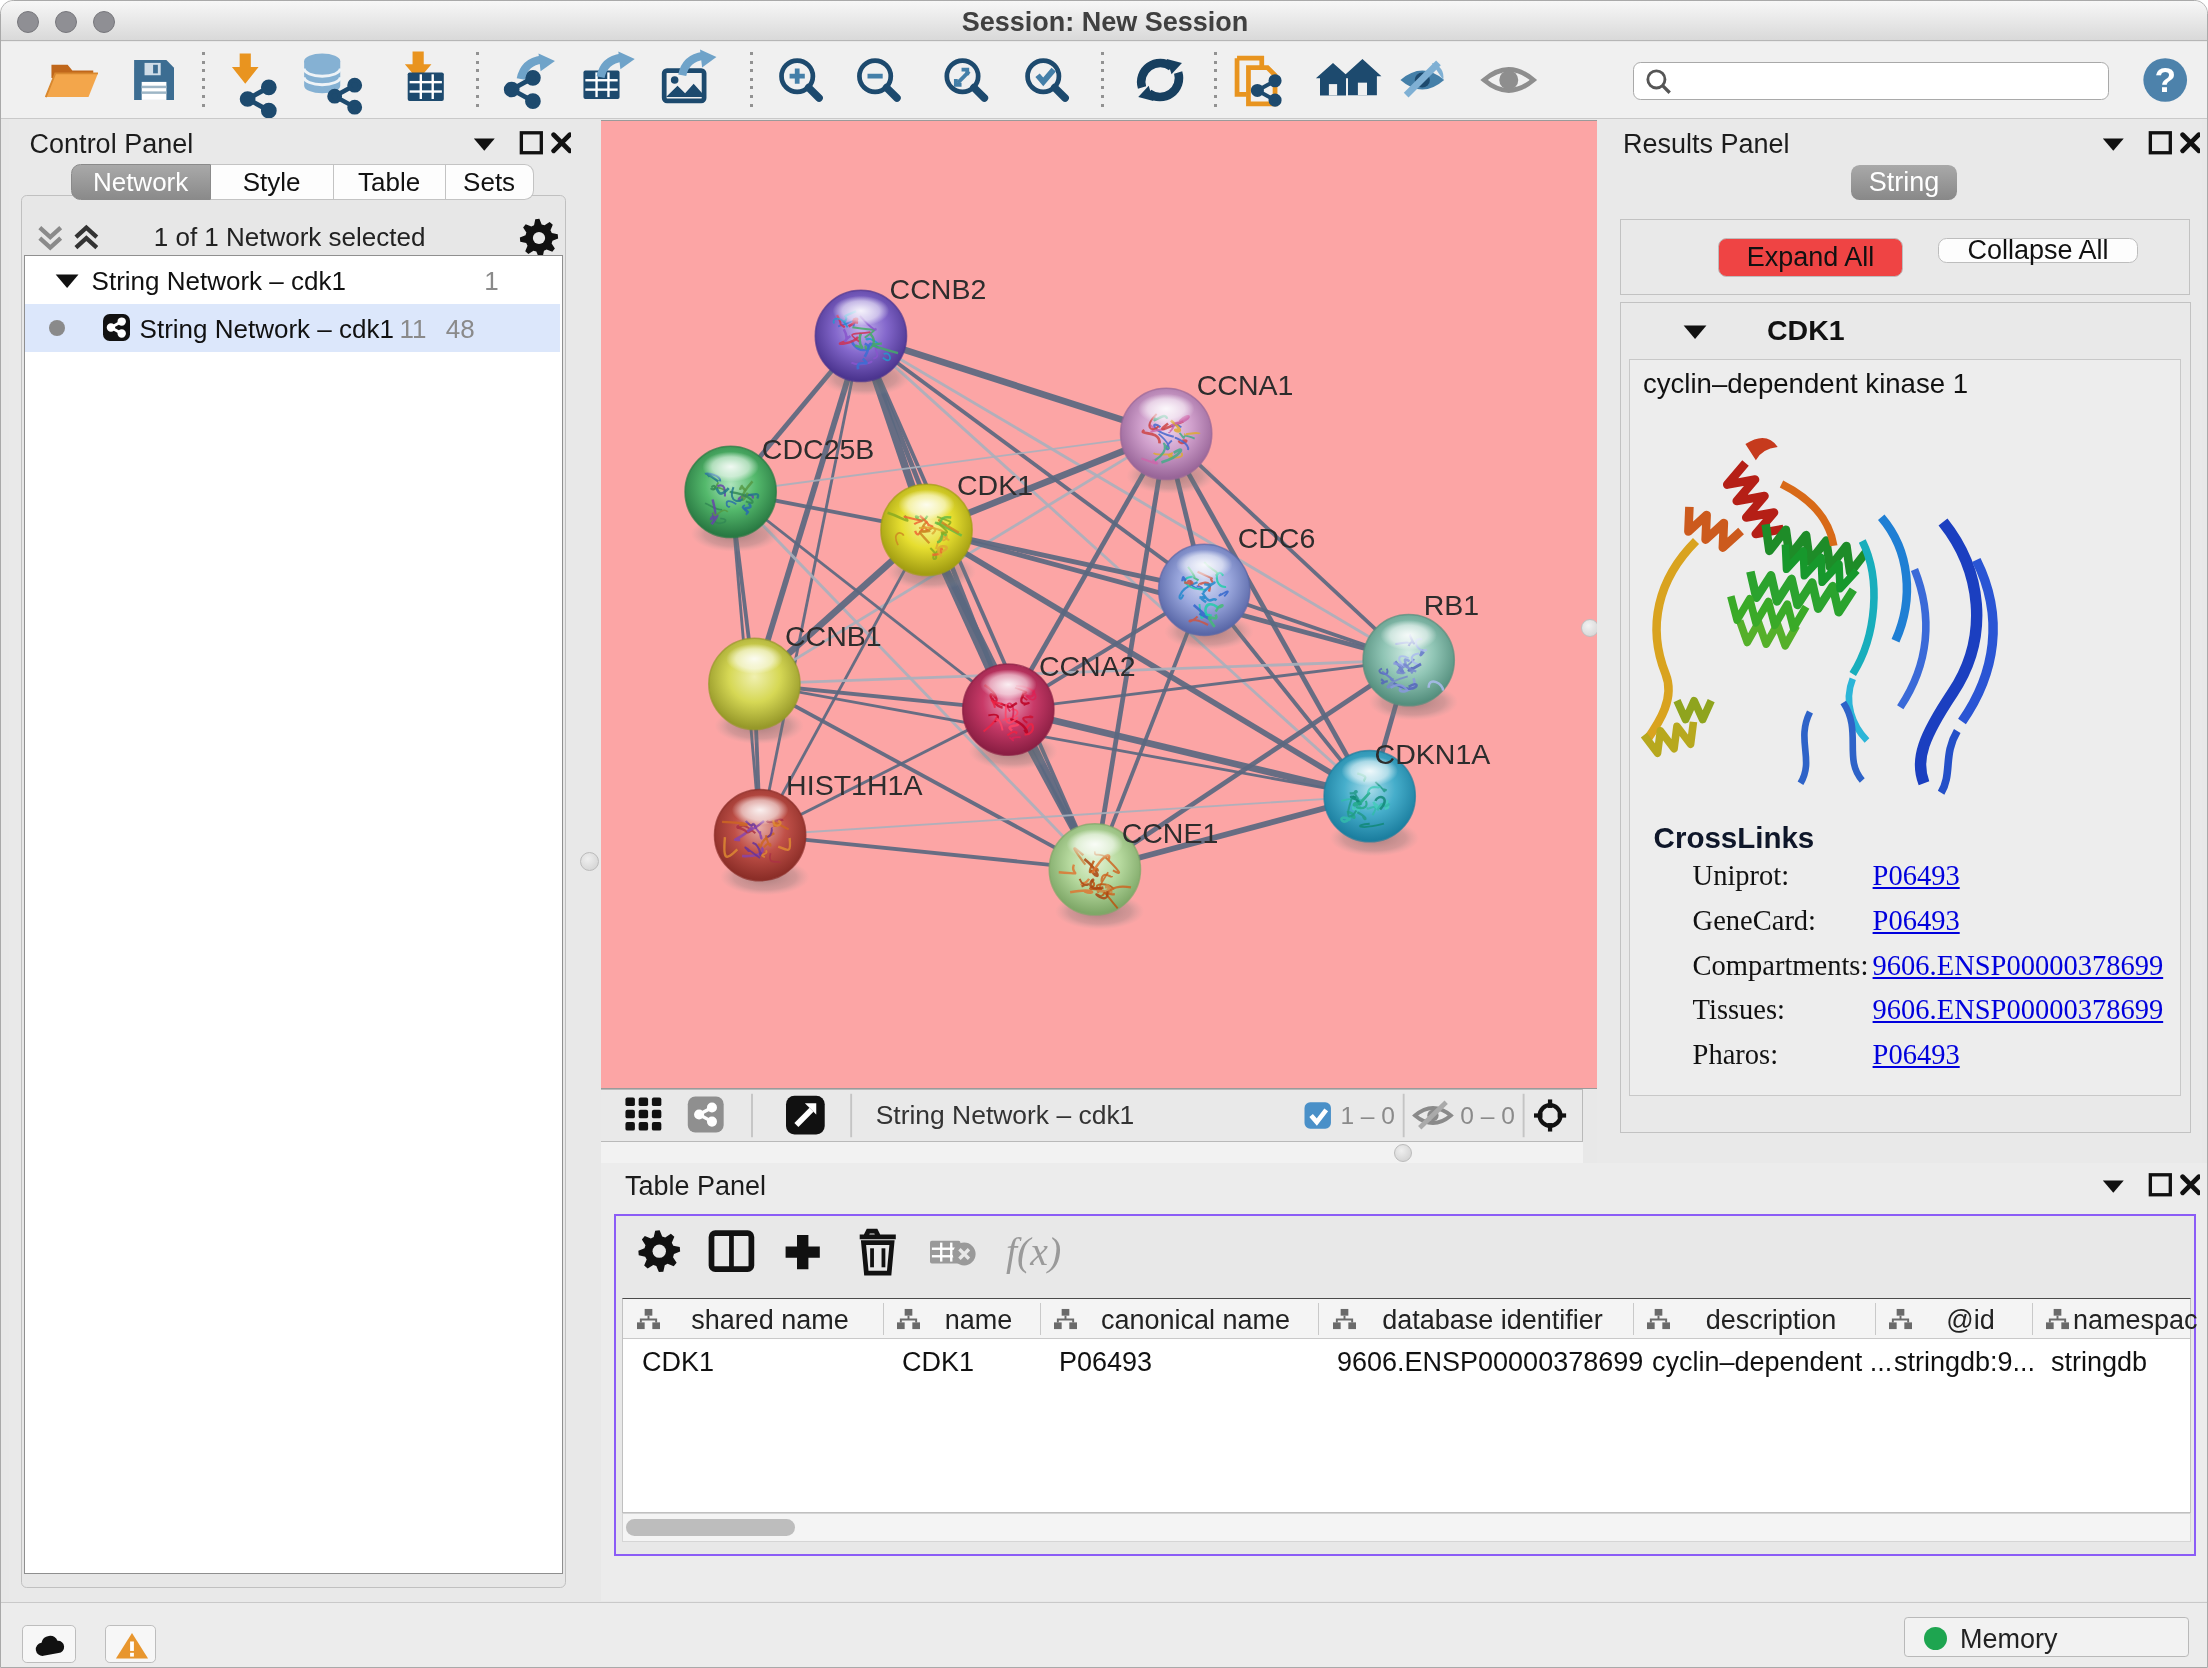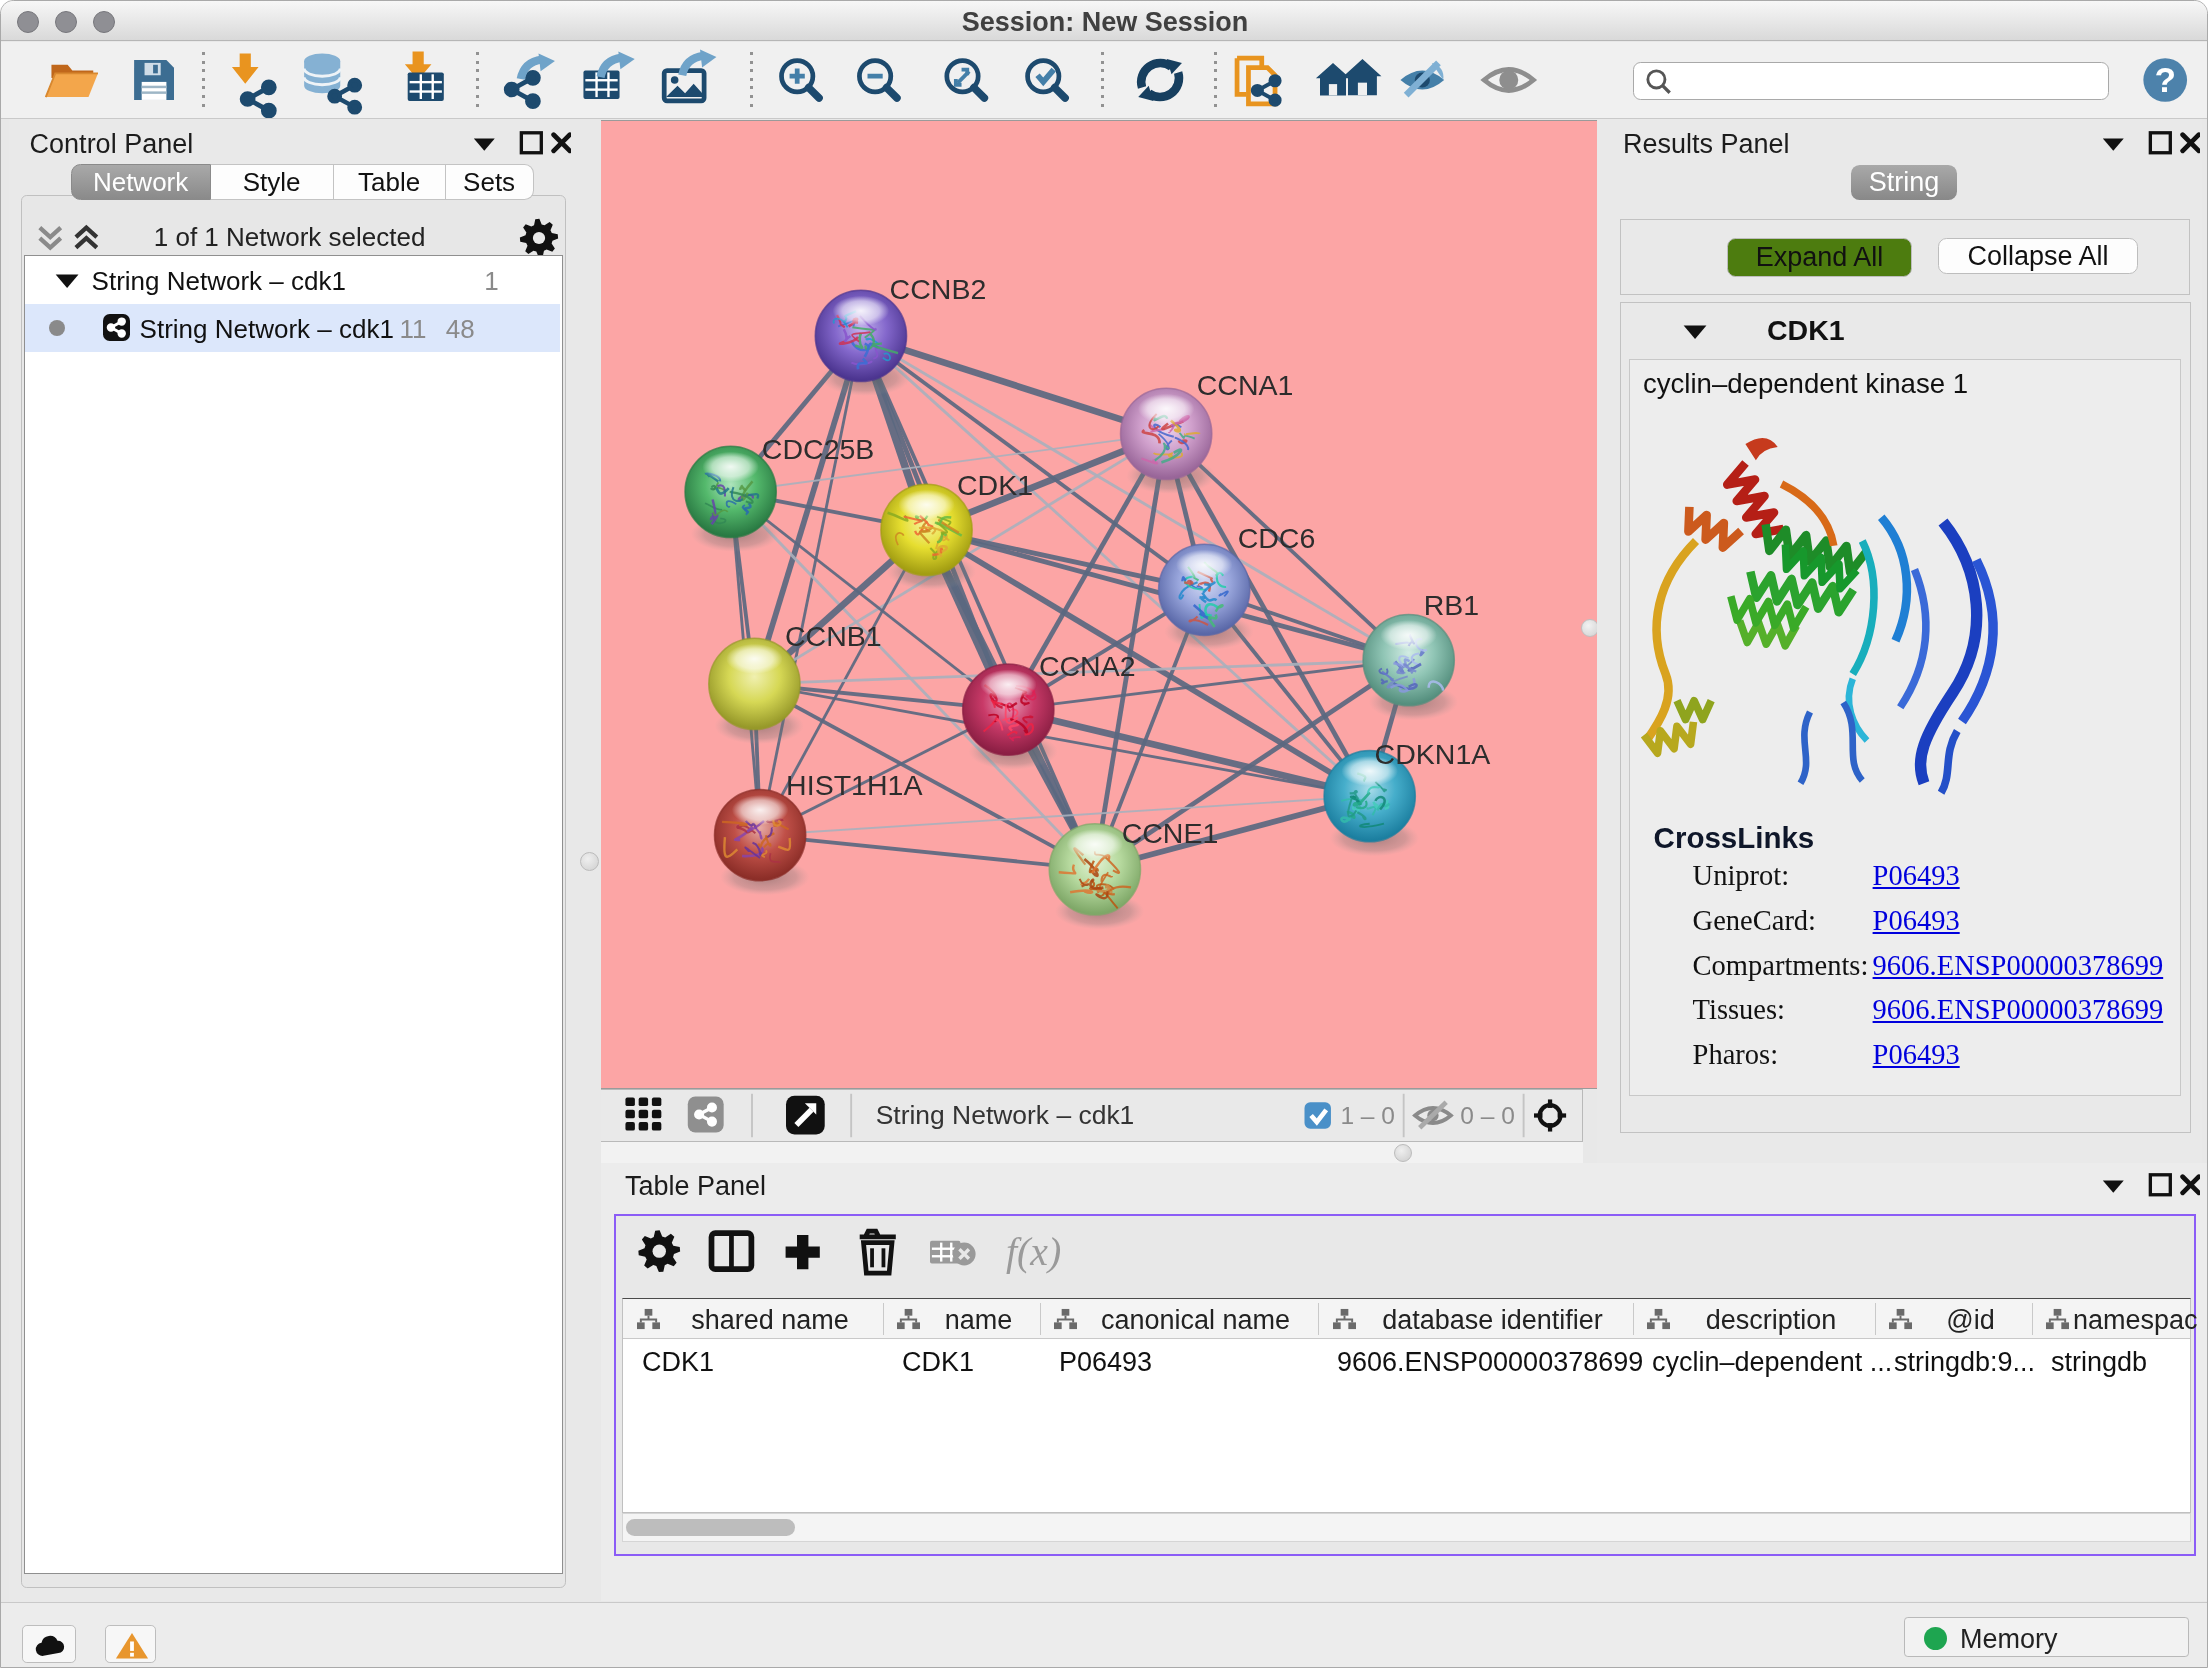--- a/index.html
+++ b/index.html
@@ -623,22 +623,22 @@
     <div class="abs" style="left:1580px;top:618px;width:18px;height:18px;border-radius:50%;background:radial-gradient(circle at 40% 35%,#f2f2f2,#d0d0d0);border:1px solid #c0c0c0"></div>
     <div class="abs" style="left:1596px;top:118px;width:605px;height:1483px;background:#e9e9e9">
       <div class="ptitle abs" style="left:26px;top:9.5px">Results Panel</div>
       <svg class="abs" style="left:498px;top:9.5px" width="105" height="28.5" viewBox="0 0 110 30">
         <path d="M8 10 l11 13 l11 -13 z" fill="#111"></path>
         <rect x="58" y="4" width="21" height="21" fill="none" stroke="#111" stroke-width="3.5"></rect>
         <path d="M92 6 l17 17 M109 6 l-17 17" stroke="#111" stroke-width="5" stroke-linecap="round"></path>
       </svg>
       <div class="abs" style="left:254px;top:46px;width:106px;height:35px;background:linear-gradient(#a9a9a9,#888);border-radius:8.6px;color:#fff;font-size:27px;display:flex;align-items:center;justify-content:center">String</div>
       <div class="abs" style="left:23px;top:100px;width:570px;height:76px;border:1.9px solid #c2c2c2;background:#e9e9e9">
-        <div class="abs" style="left:106px;top:18px;width:185px;height:39px;background:#4d7c0f;border:1px solid #bdbdbd;border-radius:8.6px;font-size:27px;color:#111;display:flex;align-items:center;justify-content:center">Expand All</div>
-        <div class="abs" style="left:317px;top:18px;width:200px;height:36px;background:#fdfdfd;border:1px solid #bdbdbd;border-radius:8.6px;font-size:27px;color:#111;display:flex;align-items:center;justify-content:center">Collapse All</div>
+        <div class="abs" style="left:97px;top:18px;width:185px;height:39px;background:#ef4444;border:1px solid #bdbdbd;border-radius:8.6px;font-size:27px;color:#111;display:flex;align-items:center;justify-content:center">Expand All</div>
+        <div class="abs" style="left:317px;top:18px;width:200px;height:25px;background:#fdfdfd;border:1px solid #bdbdbd;border-radius:8.6px;font-size:27px;color:#111;display:flex;align-items:center;justify-content:center">Collapse All</div>
       </div>
       <div class="abs" style="left:23px;top:183px;width:571px;height:831px;border:1.9px solid #c2c2c2;background:#e9e9e9">
         <svg class="abs" style="left:56px;top:15px" width="38" height="28.5" viewBox="0 0 40 30">
           <path d="M7 8 l12 14 l12 -14 z" fill="#111"></path>
         </svg>
         <div class="abs" style="left:146px;top:11.4px;font-size:28.5px;font-weight:bold;color:#111">CDK1</div>
         <div class="abs" style="left:7.6px;top:56px;width:552px;height:737px;background:#ededed;border:1px solid #c8c8c8">
           <div class="abs" style="left:13.3px;top:7.6px;font-size:27.6px;color:#111">cyclin–dependent kinase 1</div>
           <svg class="abs" style="left:9.5px;top:67px" width="399" height="380" viewBox="0 0 420 400">
             <path d="M100.0 31 L110 59 L120 31 L130 59 L140 31 L150 59 L160 31 L170 59 L180 31" fill="none" stroke="#b51f16" stroke-width="9" stroke-linejoin="round" transform="rotate(60 100 45)"></path>

